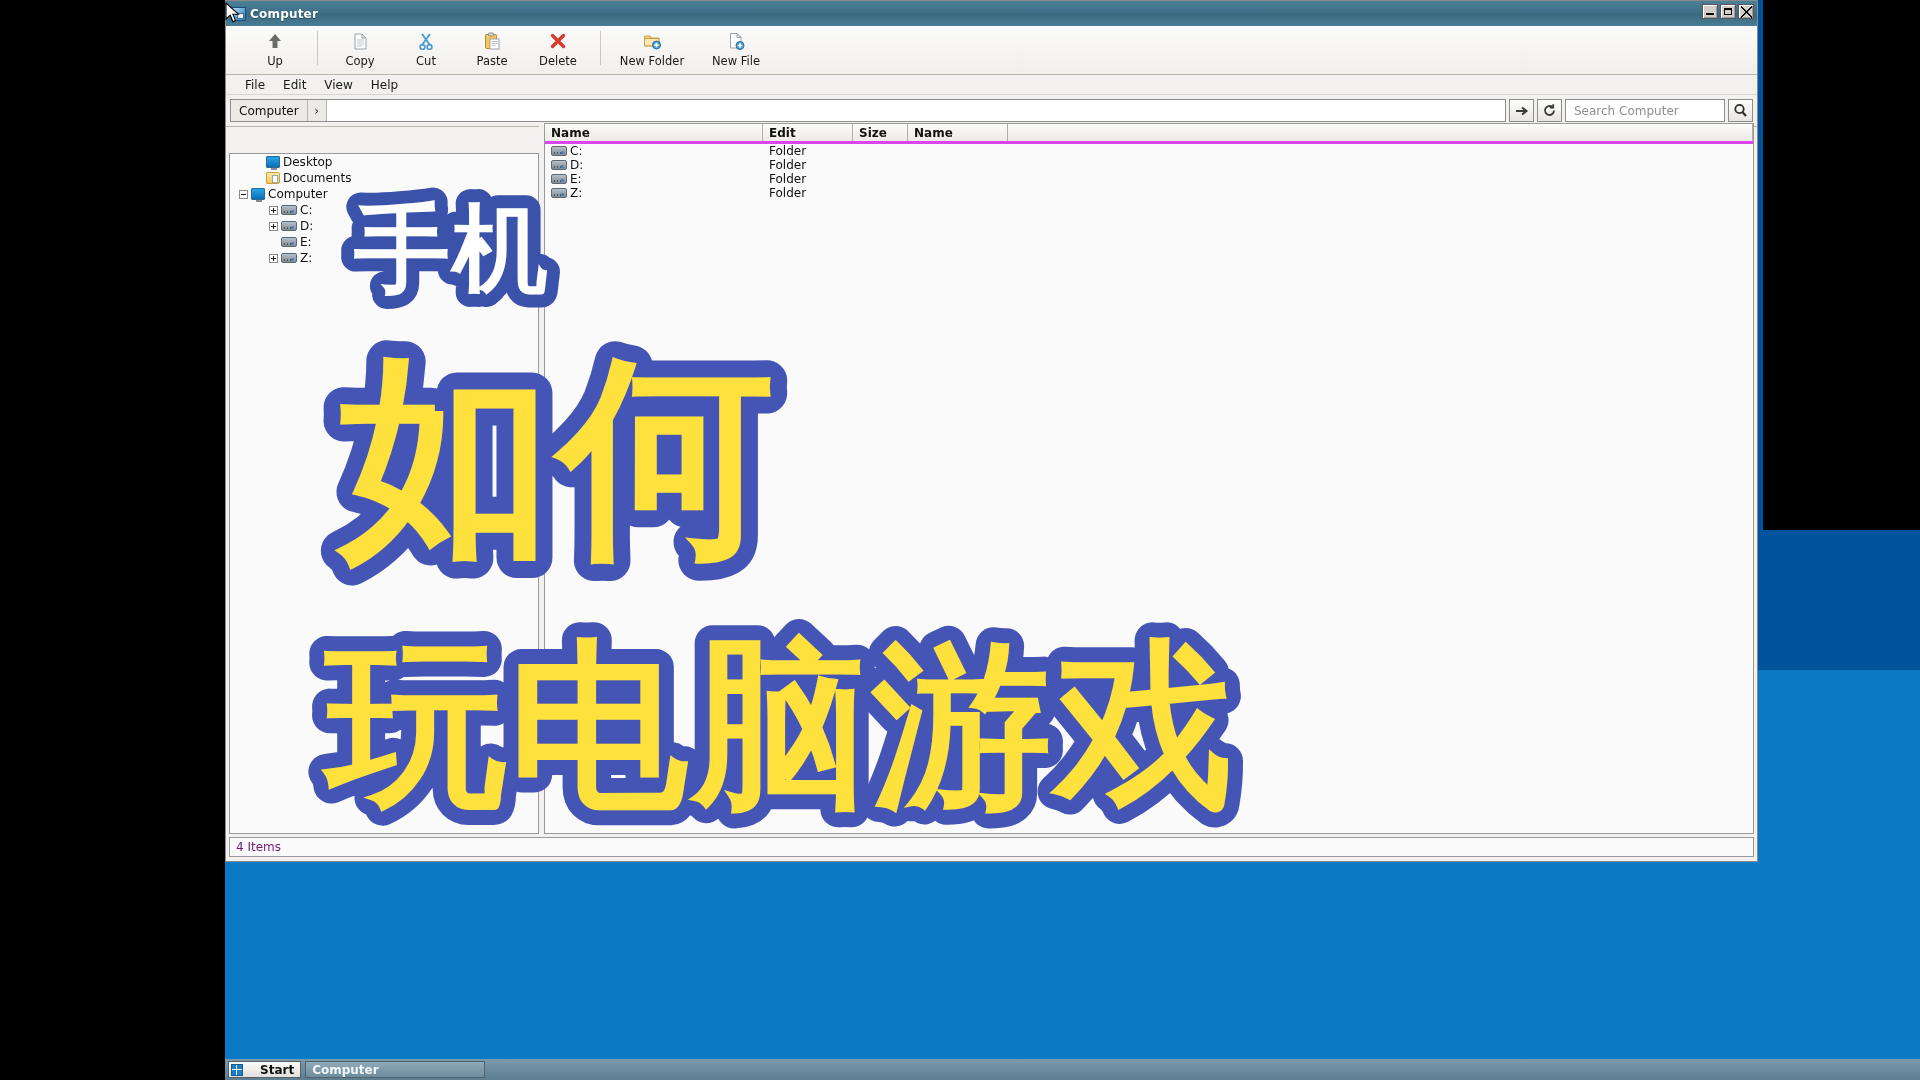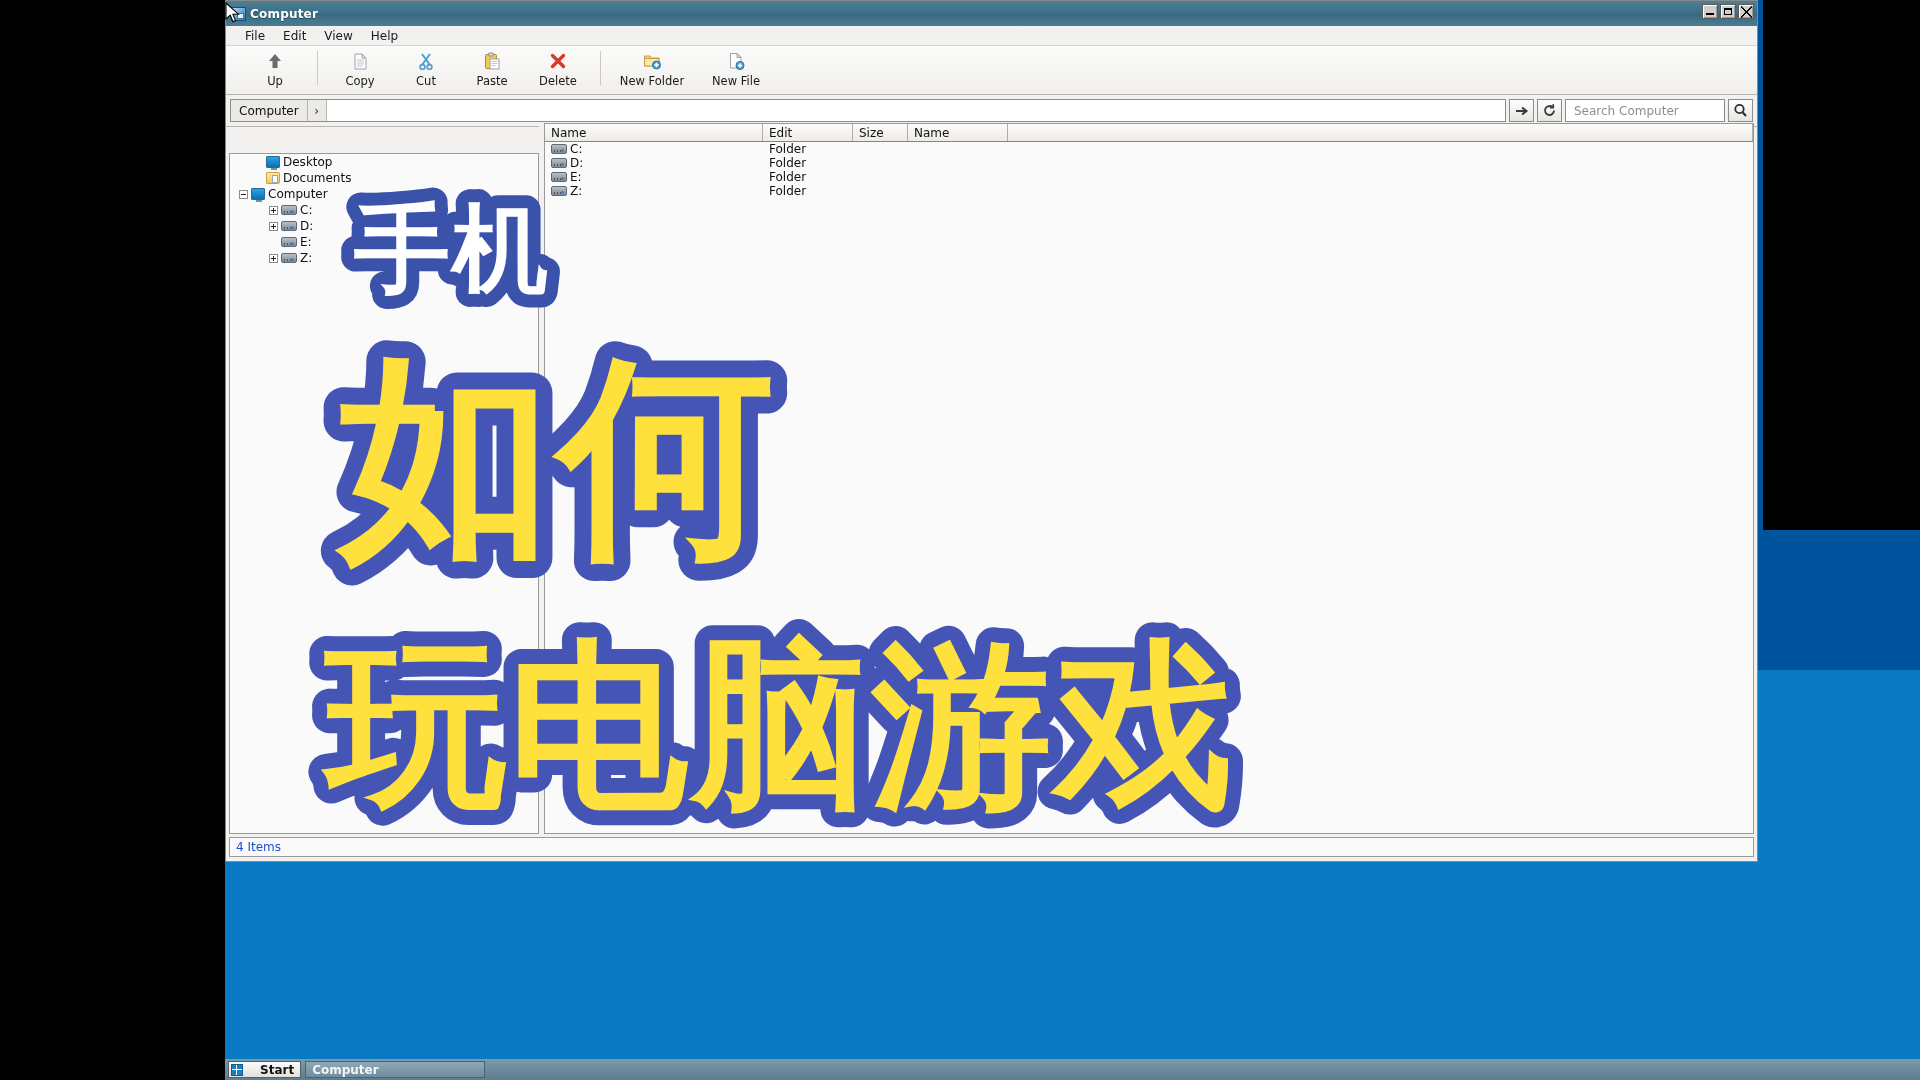--- a/index.html
+++ b/index.html
@@ -152,34 +152,34 @@
   .ico-docs::after{content:"";position:absolute;right:1px;top:2px;width:6px;height:8px;
     background:#fff;border:1px solid #9aa7b5;box-sizing:border-box;}
   .ico-drive{width:16px;height:10px;background:linear-gradient(180deg,#b8c0c8,#7f8a94);
     border:1px solid #5e6870;box-sizing:border-box;border-radius:2px;}
   .ico-drive::after{content:"";position:absolute;left:2px;bottom:1px;width:7px;height:2px;
     background:repeating-linear-gradient(90deg,#4d565e 0 1px,transparent 1px 3px);}
   .ico-drive::before{content:"";position:absolute;right:2px;bottom:1px;width:3px;height:3px;
     background:#3f7fbf;border-radius:50%;}
 
   
-  #lhead{display:flex;height:17px;background:#f2f1f0;border-bottom:1px solid #d946ef;}
+  #lhead{display:flex;height:17px;background:#f2f1f0;border-bottom:3px solid #d946ef;font-weight:bold;}
   .hcell{
     font-size:12px;color:#111;display:flex;align-items:center;padding-left:6px;
     background:linear-gradient(180deg,#fbfbfa,#eeebe7);
     border-right:1px solid #b0aca6;box-sizing:border-box;cursor:default;
   }
   .lrow{display:flex;height:14px;align-items:center;font-size:12px;color:#111;cursor:default;}
   .lcell{display:flex;align-items:center;padding-left:6px;box-sizing:border-box;overflow:hidden;white-space:nowrap;}
 
   
   #status{
     position:absolute;left:3px;right:3px;bottom:4px;height:20px;
     background:#fafafa;border:1px solid #9a9a9a;box-sizing:border-box;
-    display:flex;align-items:center;padding-left:6px;font-size:12px;color:#1d4ed8;
+    display:flex;align-items:center;padding-left:6px;font-size:12px;color:#701a75;
   }
 
   
   #taskbar{
     position:absolute;left:225px;bottom:0;width:1695px;height:21px;
     background:linear-gradient(180deg,#7d9aab 0%,#6c8b9d 50%,#5d7d90 100%);
     display:flex;align-items:center;padding-left:3px;gap:4px;
   }
   #startbtn{
     height:17px;display:flex;align-items:center;gap:17px;padding:0 6px 0 2px;
@@ -246,27 +246,20 @@
           </div>
         <div class="wbtn max">
             <i></i>
           </div>
         <div class="wbtn close">
             <i></i>
           </div>
       </div>
     </div>
 
-    <div id="menubar">
-      <div class="menu-item">File</div>
-      <div class="menu-item">Edit</div>
-      <div class="menu-item">View</div>
-      <div class="menu-item">Help</div>
-    </div>
-
     <div id="toolbar">
 
       <div class="tb">
         <div class="ic">
           <svg width="18" height="18" viewBox="0 0 18 18">
               <path d="M9 2 L15 9 H11.5 V16 H6.5 V9 H3 Z" fill="#6b6b6b"></path>
             </svg>
         </div>
         <div class="lb">Up</div>
       </div>
@@ -339,20 +332,27 @@
           <svg width="18" height="18" viewBox="0 0 18 18">
             <path d="M3.5 1.5 H10 L14 5.5 V16 H3.5 Z" fill="#fdfdfd" stroke="#9aa3ac"></path>
             <path d="M10 1.5 V5.5 H14 Z" fill="#e3e7ea" stroke="#9aa3ac"></path>
             <circle cx="13" cy="13.5" r="4" fill="#4e9fd0" stroke="#2b6f9e"></circle>
             <path d="M13 11.3v4.4M10.8 13.5h4.4" stroke="#fff" stroke-width="1.5"></path>
           </svg>
         </div>
         <div class="lb">New File</div>
       </div>
 
+    </div>
+
+    <div id="menubar">
+      <div class="menu-item">File</div>
+      <div class="menu-item">Edit</div>
+      <div class="menu-item">View</div>
+      <div class="menu-item">Help</div>
     </div>
 
     <div id="addrbar">
       <div id="crumbs">
         <div class="crumb">Computer</div>
         <div class="crumb-arrow">›</div>
       </div>
       <div class="sqbtn">
         <svg width="14" height="14" viewBox="0 0 14 14">
           <path d="M1 7 H10 M7 3.5 L11.5 7 L7 10.5" stroke="#3a3a3a" stroke-width="2" fill="none"></path>

